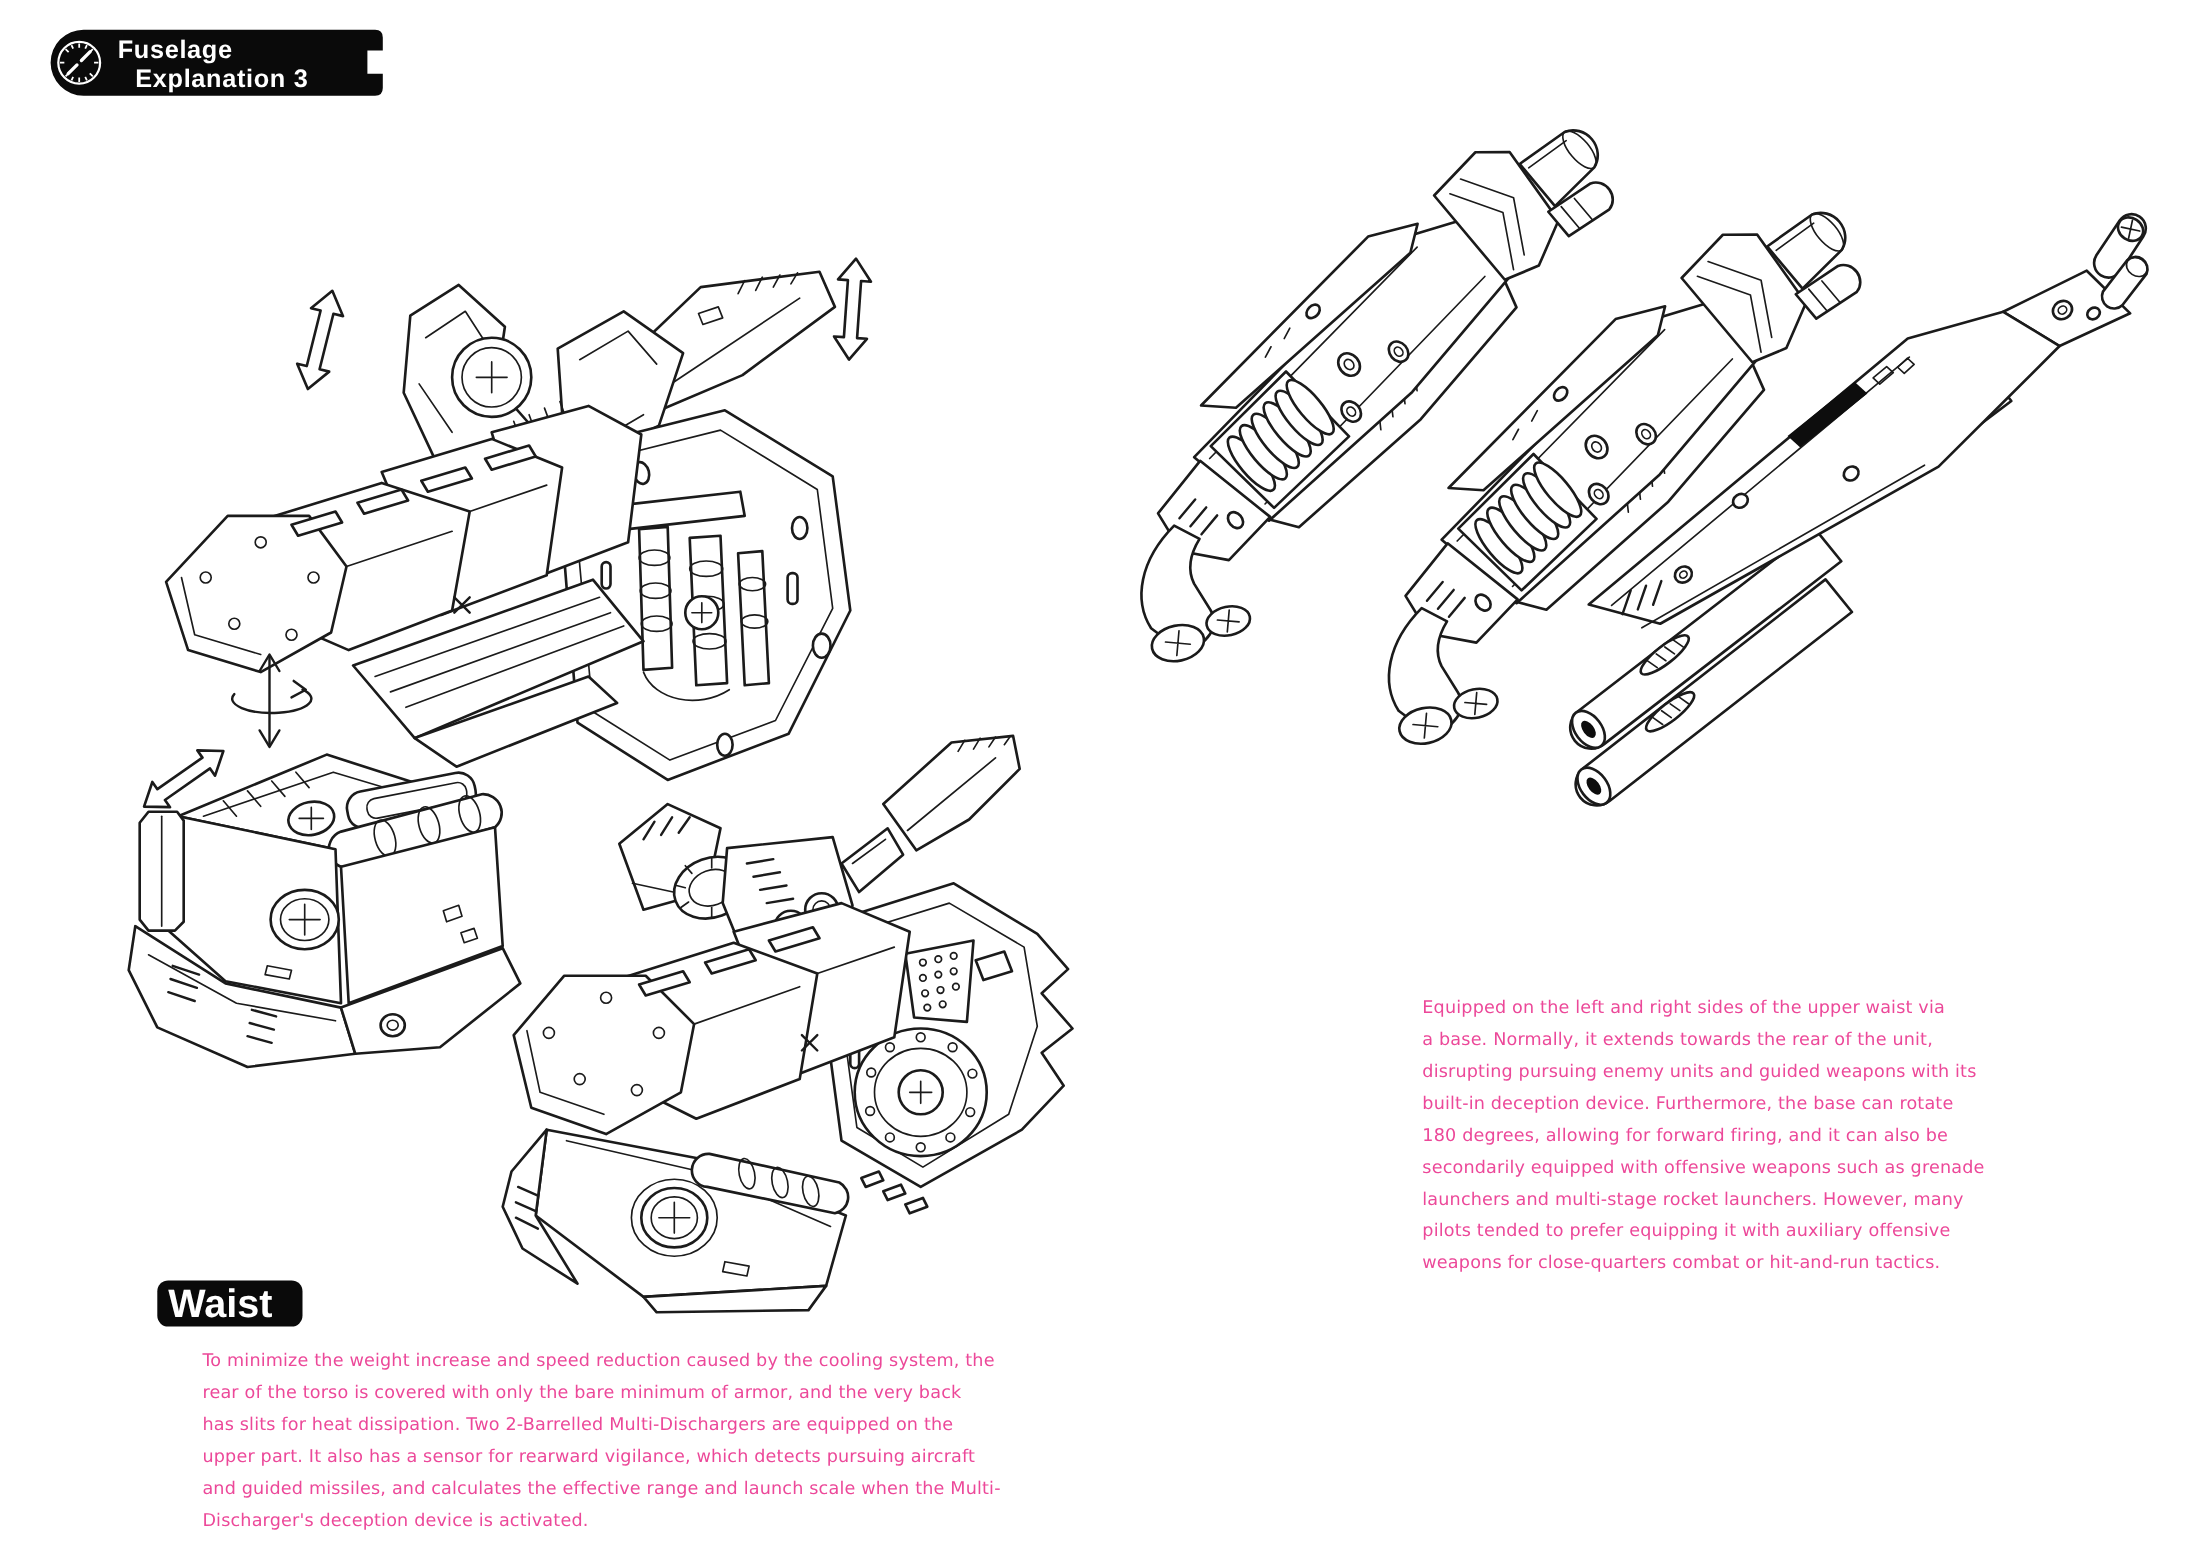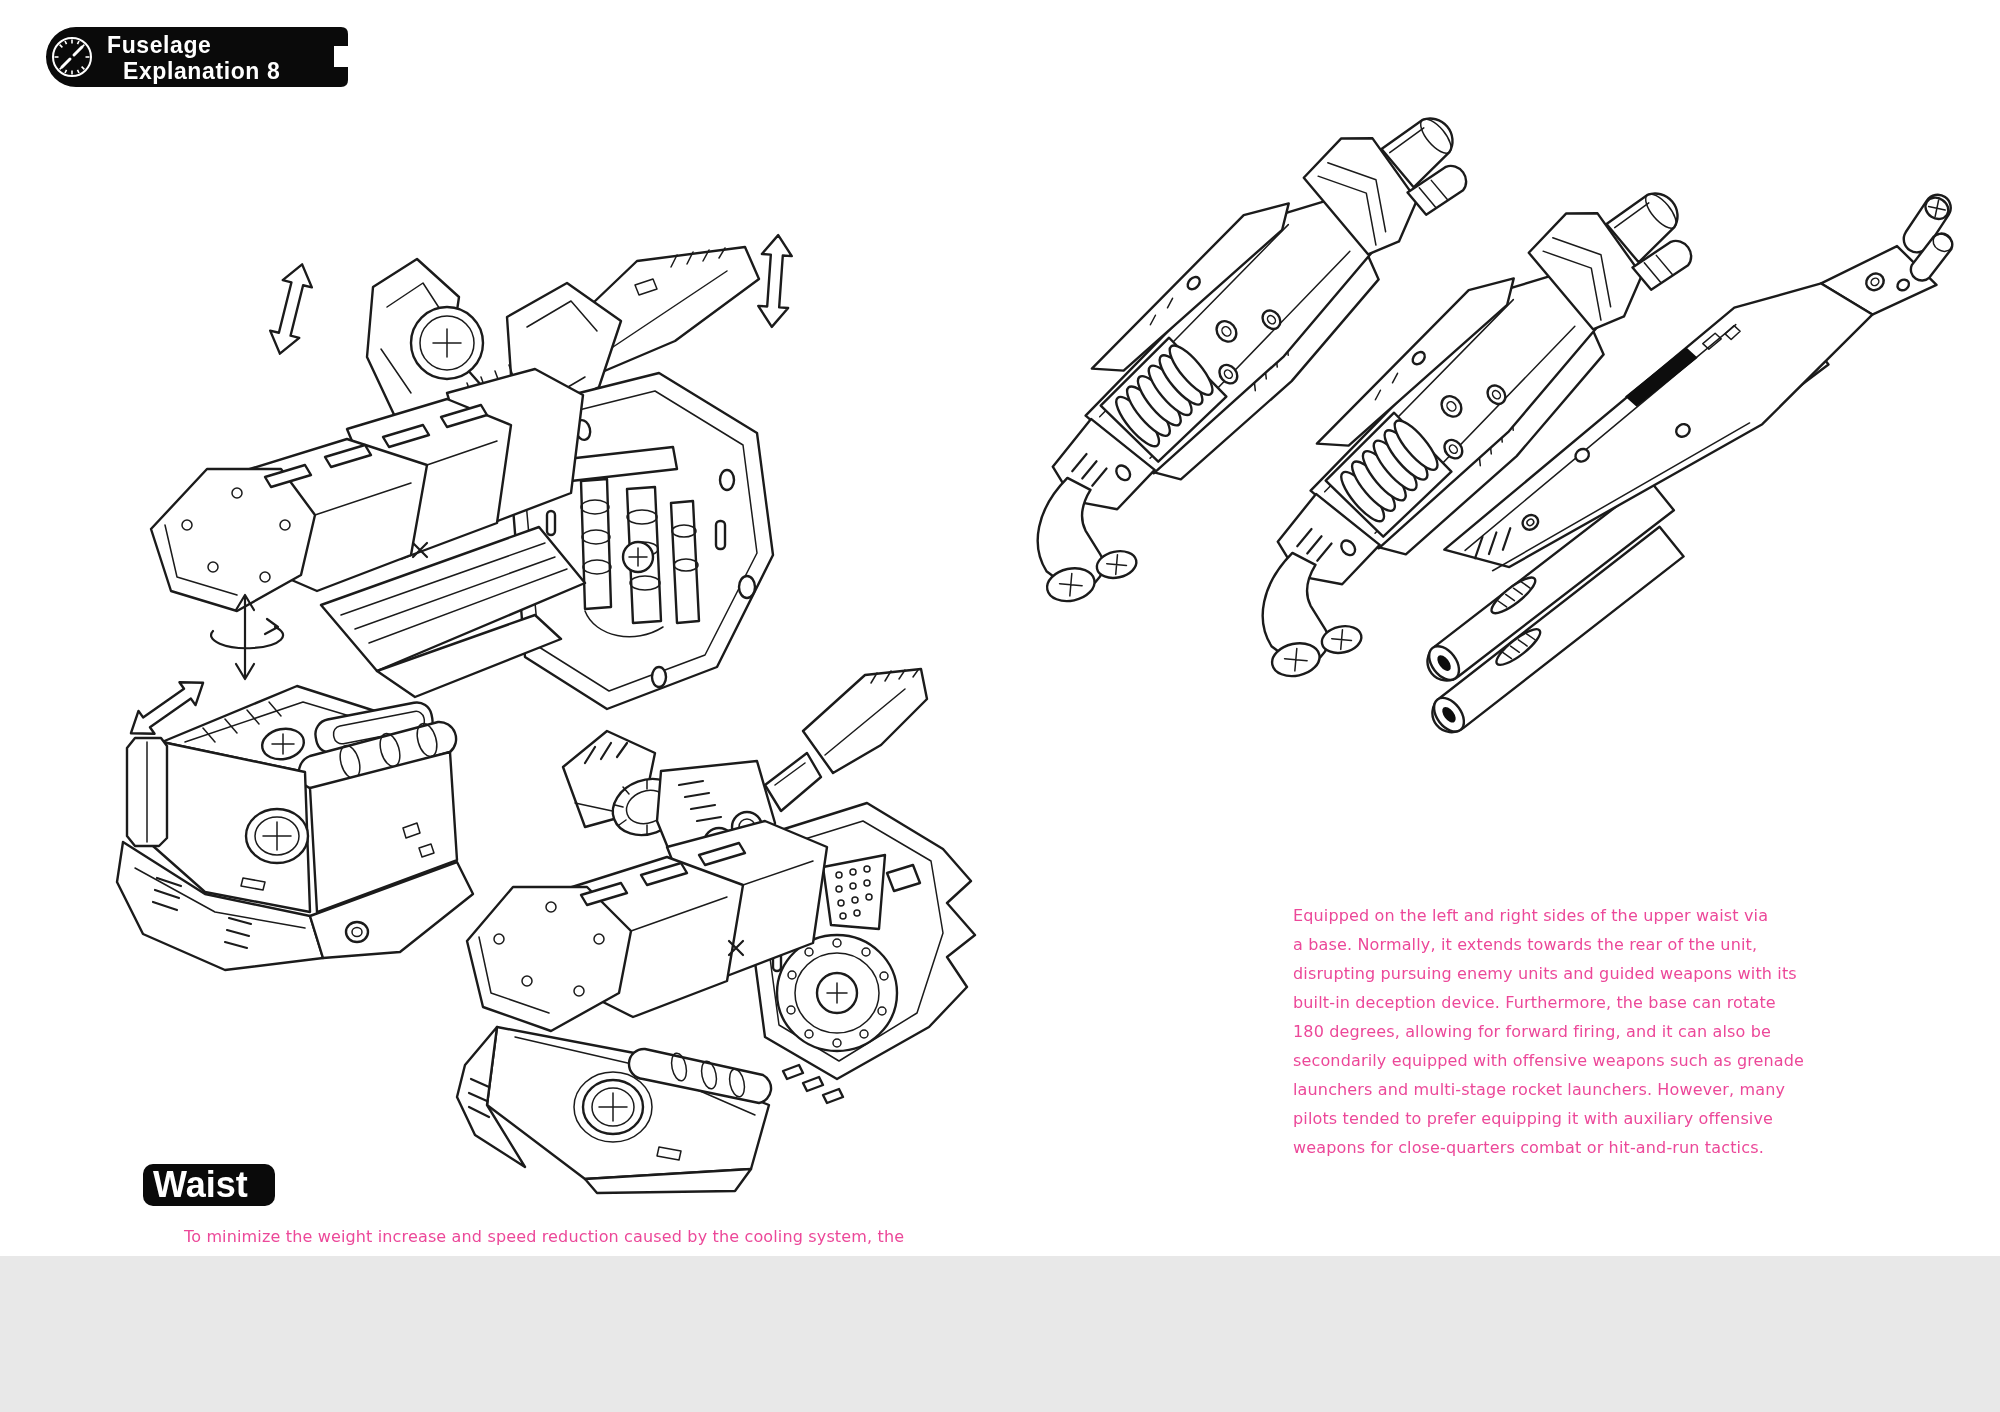--- a/index.html
+++ b/index.html
@@ -1,16 +1,16 @@
 <!DOCTYPE html>
 <html><head>
 <meta charset="utf-8">
 <style>
   html,body{margin:0;padding:0;background:#e8e8e8;}
-  .page{position:relative;width:2000px;height:1256px;background:#fff;overflow:hidden;
+  .page{position:relative;width:2000px;height:1412px;background:#fff;overflow:hidden;
         font-family:"Liberation Sans",sans-serif;}
   .abs{position:absolute;}
   
   .plate{background:#0a0a0a;color:#fff;font-family:"Liberation Sans",sans-serif;
          font-weight:bold;border-radius:10px;display:flex;align-items:center;}
   
   .para{font-family:"DejaVu Sans",sans-serif;font-size:16px;line-height:29px;color:#ec4899;
         white-space:pre-line;letter-spacing:.15px;}
   
   svg .o{fill:#fff;stroke:#1b1b1b;stroke-width:2.4;stroke-linejoin:round;stroke-linecap:round;}
@@ -40,21 +40,21 @@
           <line x1="20" y1="15" x2="21.5" y2="18.2"></line>
             <line x1="34" y1="15" x2="32.5" y2="18.2"></line>
           <line x1="20" y1="47" x2="21.5" y2="43.8"></line>
             <line x1="34" y1="47" x2="32.5" y2="43.8"></line>
         </g>
         <line x1="17" y1="41" x2="25" y2="33" stroke="#fff" stroke-width="3" stroke-linecap="round"></line>
         <line x1="29" y1="29" x2="37" y2="21" stroke="#fff" stroke-width="3" stroke-linecap="round"></line>
       </g>
     </svg>
     <div class="abs" style="left:62px;top:6px;color:#fff;font-weight:bold;font-size:23px;letter-spacing:.6px;">Fuselage</div>
-    <div class="abs" style="left:78px;top:32px;color:#fff;font-weight:bold;font-size:23px;letter-spacing:.6px;">Explanation 8</div>
+    <div class="abs" style="left:78px;top:32px;color:#fff;font-weight:bold;font-size:23px;letter-spacing:.6px;">Explanation 3</div>
   </div>
 
   <svg class="abs" style="left:115px;top:225px;" width="690" height="520" viewBox="0 0 690 520">
     <defs>
       <path id="dblA" d="M0,-46 L15,-26 L6,-26 L6,26 L15,26 L0,46 L-15,26 L-6,26 L-6,-26 L-15,-26 Z"></path>
     </defs>
 
     <path class="o" d="M455,100 L522,36 L630,22 L644,54 L560,116 L480,150 Z"></path>
     <path class="d" d="M498,122 L612,46"></path>
     <g class="d">

